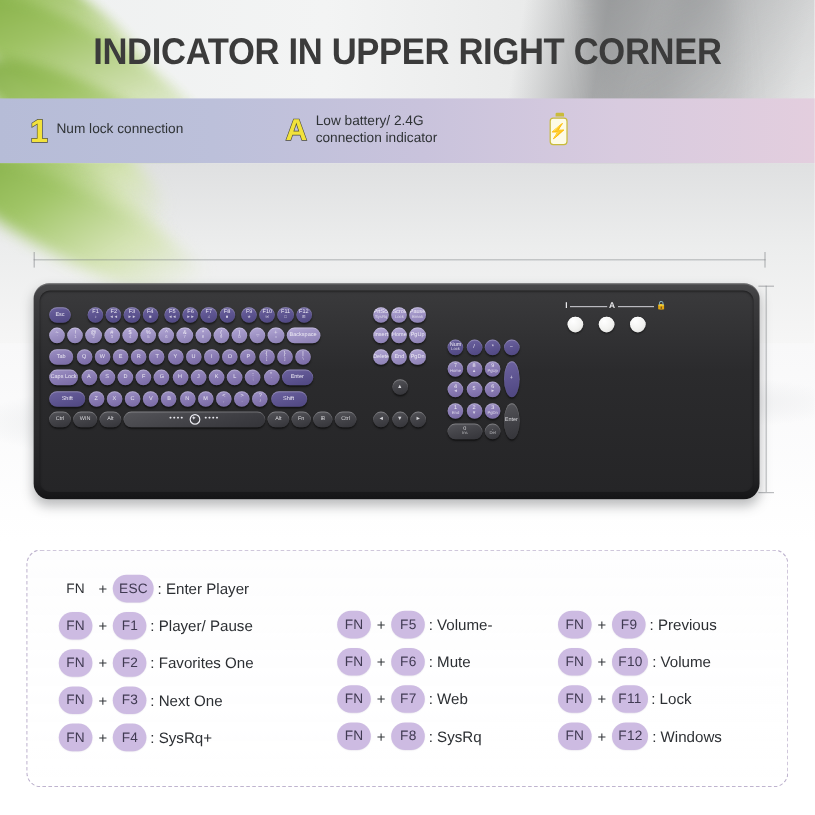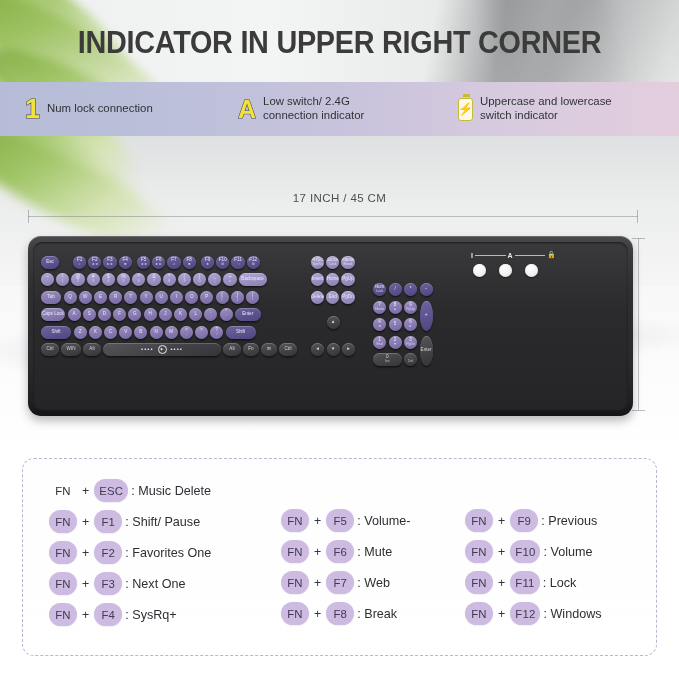--- a/index.html
+++ b/index.html
@@ -244,50 +244,45 @@
         <span class="glyph-num">1</span>
       </span>
       <span class="band-txt">Num lock connection</span>
     </div>
 
     <div class="band-item bi2">
       <span class="band-ico">
         <span class="glyph-a">A</span>
       </span>
       <span class="band-txt">
-        <span>Low switch/ 2.4G</span><br>
+        <span>Low battery/ 2.4G</span><br>
         <span>connection indicator</span>
       </span>
     </div>
 
     <div class="band-item bi3">
       <span class="band-ico">
         <span class="batt">
             <span class="bolt">⚡</span>
           </span>
       </span>
-      <span class="band-txt">
-        <span>Uppercase and lowercase</span><br>
-        <span>switch indicator</span>
-      </span>
     </div>
 
   </div>
 
   <div class="photo">
     <div class="marble"></div>
     <div class="leaf pl3"></div>
     <div class="leaf pl1"></div>
     <div class="leaf pl2"></div>
   </div>
 
   <div class="dim-h-line"></div>
   <div class="dim-h-tick-l"></div>
   <div class="dim-h-tick-r"></div>
-  <div class="dim-h-label">17 INCH / 45 CM</div>
   <div class="dim-v-line"></div>
   <div class="dim-v-tick-t"></div>
   <div class="dim-v-tick-b"></div>
   <div class="dim-v-label">5.5 INCH / 13.9 CM</div>
 
   <div class="kb">
     <div class="kb-inner">
 
       <div class="led-labels">
         <span>I</span>
@@ -622,27 +617,27 @@
 
     </div>
   </div>
 
   <div class="panel">
     <div class="sc-col col1" id="sc-col-0">
         <div class="sc-row">
           <span class="chip plain">FN</span>
           <span class="plus">+</span>
           <span class="chip">ESC</span>
-          <span class="sc-label">: Music Delete</span>
+          <span class="sc-label">: Enter Player</span>
         </div>
         <div class="sc-row">
           <span class="chip">FN</span>
           <span class="plus">+</span>
           <span class="chip">F1</span>
-          <span class="sc-label">: Shift/ Pause</span>
+          <span class="sc-label">: Player/ Pause</span>
         </div>
         <div class="sc-row">
           <span class="chip">FN</span>
           <span class="plus">+</span>
           <span class="chip">F2</span>
           <span class="sc-label">: Favorites One</span>
         </div>
         <div class="sc-row">
           <span class="chip">FN</span>
           <span class="plus">+</span>
@@ -672,21 +667,21 @@
         <div class="sc-row">
           <span class="chip">FN</span>
           <span class="plus">+</span>
           <span class="chip">F7</span>
           <span class="sc-label">: Web</span>
         </div>
         <div class="sc-row">
           <span class="chip">FN</span>
           <span class="plus">+</span>
           <span class="chip">F8</span>
-          <span class="sc-label">: Break</span>
+          <span class="sc-label">: SysRq</span>
         </div>
       </div>
     <div class="sc-col col3" id="sc-col-2">
         <div class="sc-row">
           <span class="chip">FN</span>
           <span class="plus">+</span>
           <span class="chip">F9</span>
           <span class="sc-label">: Previous</span>
         </div>
         <div class="sc-row">

